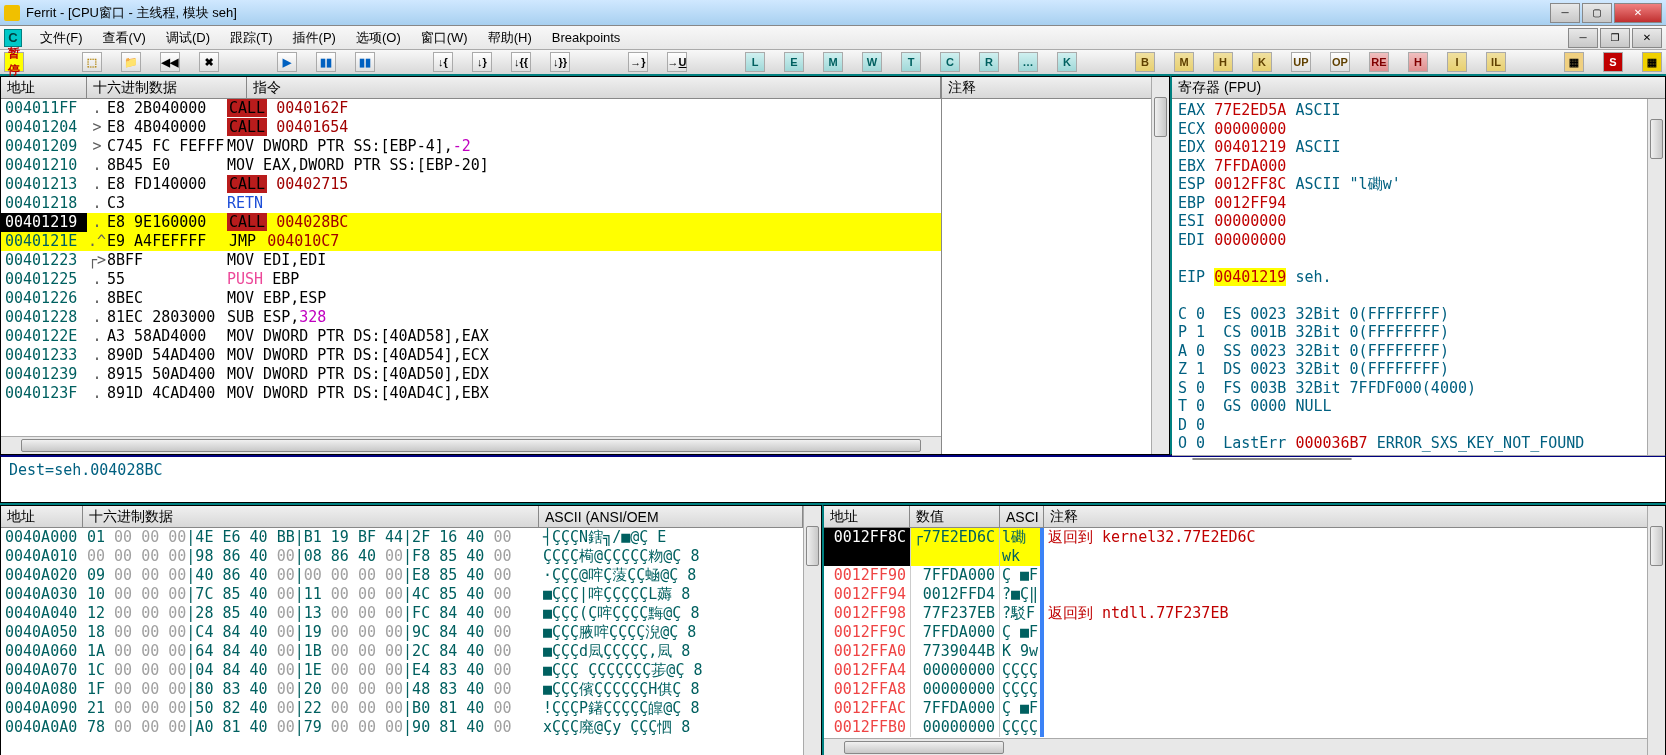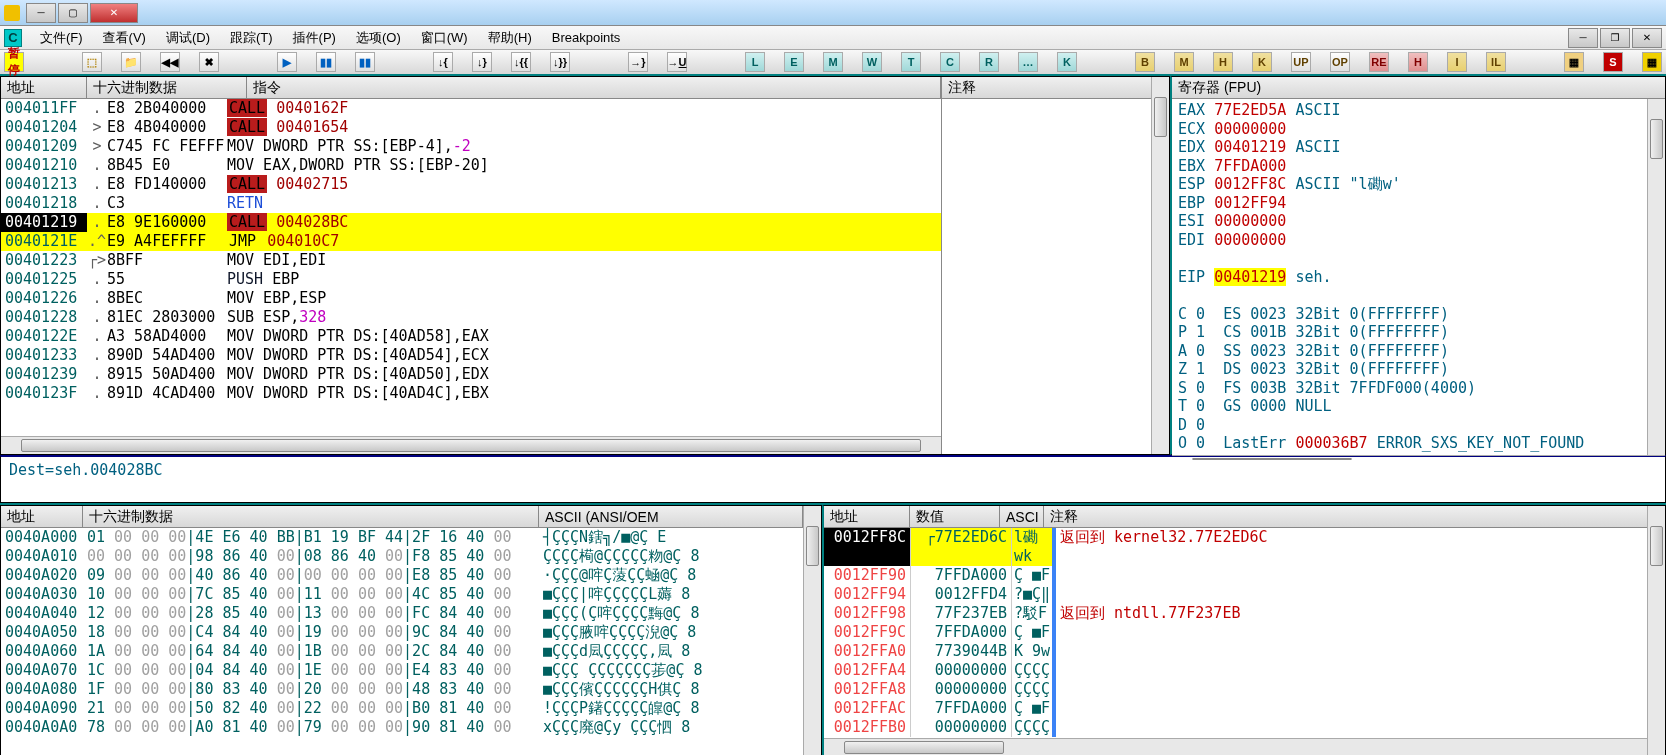--- a/index.html
+++ b/index.html
@@ -76,21 +76,21 @@
 .drow { display:flex; height:19px; }
 .drow.hl { background:#ffff00; }
 .drow .addr { width:86px; color:#006060; padding-left:4px; }
 .drow.sel .addr { background:#000; color:#fff; }
 .drow .mark { width:20px; text-align:center; color:#606060; }
 .drow .hex { width:120px; color:#000; }
 .drow .instr { flex:1; }
 .mn-call { color:#000; background:#b91c1c; padding:0 2px; }
 .mn-retn { color:#1d4ed8; font-weight:normal; }
 .mn-jmp { color:#000; background:#ffff00; padding:0 2px; }
-.mn-push { color:#0f172a; }
+.mn-push { color:#ec4899; }
 .op-addr { color:#a00000; }
 .op-num { color:#c000c0; }
 .scrollbar-h { height:18px; background:#e8e8e8; border-top:1px solid #aaa; position:relative; }
 .scrollbar-h .thumb { position:absolute; left:20px; right:20px; top:2px; bottom:2px; background: linear-gradient(#f0f0f0,#c8c8c8); border:1px solid #888; border-radius:2px; }
 .scrollbar-v { width:18px; background:#e8e8e8; border-left:1px solid #aaa; position:relative; }
 .scrollbar-v .thumb { position:absolute; top:20px; height:40px; left:2px; right:2px; background: linear-gradient(to right,#f0f0f0,#c8c8c8); border:1px solid #888; border-radius:2px; }
 .comment-col { width:210px; border-left:1px solid #888; background:#fff; }
 .reg-pane {
   width: 496px;
   border:1px solid #000;
@@ -154,32 +154,33 @@
   flex:1;
   font-family:"Fixedsys","Consolas",monospace;
   font-size:15px;
   background:#fff;
   line-height:19px;
   overflow:hidden;
 }
 .srow { display:flex; }
 .srow .sa { width:86px; color:#ef4444; text-align:right; padding-right:4px; }
 .srow.sel .sa { background:#000; color:#fff; }
-.srow .sv { width:102px; text-align:right; color:#006060; padding-right:4px; border-left:1px solid #ccc; border-right:1px solid #ccc; }
+.srow .sv { width:90px; text-align:right; color:#006060; padding-right:4px; border-left:1px solid #ccc; border-right:1px solid #ccc; }
 .srow.sel .sv { background:#ffff00; }
 .srow .sasc { width:44px; color:#006060; border-right:4px solid #3b82f6; padding-left:2px; }
 .srow.sel .sasc { background:#ffff00; }
 .srow .sc { flex:1; padding-left:4px; }
 .srow .sc .ret { color:#c00000; }
 </style>
 </head>
 <body>
 
 <div class="titlebar">
   <div class="icon"></div>
+  <div class="title">Ferrit - [CPU窗口 - 主线程, 模块 seh]</div>
   <div class="winbtns">
     <div class="winbtn">─</div>
     <div class="winbtn">▢</div>
     <div class="winbtn close">✕</div>
   </div>
 </div>
 
 <div class="menubar">
   <div class="mc">C</div>
   <div class="mitem">文件(F)</div>

